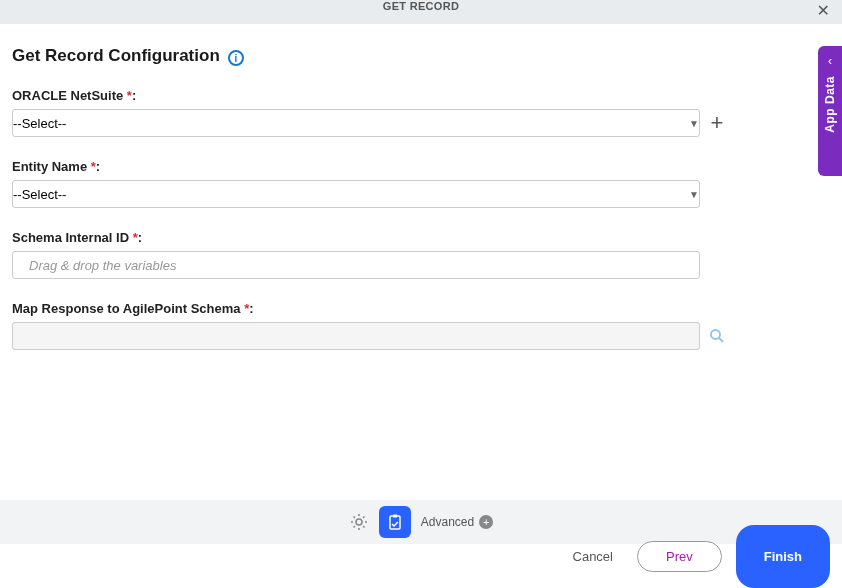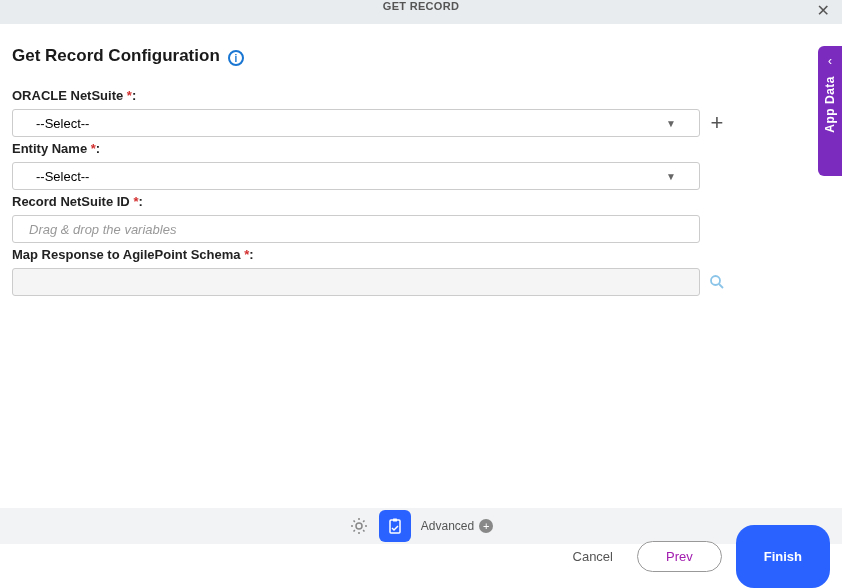--- a/index.html
+++ b/index.html
@@ -63,21 +63,21 @@
       border-radius: 50%;
       display: inline-flex;
       align-items: center;
       justify-content: center;
       font-size: 10px;
       font-weight: bold;
       color: #1976d2;
       cursor: pointer;
     }
     .field-group {
-      margin-bottom: 4px;
+      margin-bottom: 22px;
     }
     .field-label {
       font-size: 13px;
       font-weight: bold;
       color: #222;
       margin-bottom: 6px;
     }
     .field-label .asterisk {
       color: #d32f2f;
     }
@@ -85,21 +85,21 @@
       display: flex;
       align-items: center;
       gap: 8px;
     }
     .select-input {
       flex: 1;
       max-width: 688px;
       height: 28px;
       border: 1px solid #ccc;
       border-radius: 3px;
-      padding: 0 23px;
+      padding: 0 0;
       font-size: 13px;
       background: #fff;
       display: flex;
       align-items: center;
       justify-content: space-between;
       cursor: pointer;
     }
     .select-narrow {
       max-width: 688px;
     }
@@ -172,21 +172,21 @@
       font-weight: bold;
       writing-mode: vertical-rl;
       transform: rotate(180deg);
       letter-spacing: 0.5px;
     }
     .toolbar-strip {
       position: absolute;
       bottom: 44px;
       left: 0;
       right: 0;
-      height: 36px;
+      height: 44px;
       background: #f1f3f5;
       display: flex;
       align-items: center;
       justify-content: center;
       gap: 10px;
     }
     .gear-icon {
       width: 20px;
       height: 20px;
       cursor: pointer;
@@ -289,21 +289,21 @@
     <div class="field-row">
       <div class="select-input select-narrow">
         <span>--Select--</span>
         <span class="caret">▼</span>
       </div>
     </div>
   </div>
 
   <div class="field-group">
     <div class="field-label">
-      <span>Record NetSuite ID</span> <span class="asterisk">*</span>:
+      <span>Schema Internal ID</span> <span class="asterisk">*</span>:
     </div>
     <input type="text" class="text-input" placeholder="Drag &amp; drop the variables" style="">
   </div>
 
   <div class="field-group">
     <div class="field-label">
       <span>Map Response to AgilePoint Schema</span> <span class="asterisk">*</span>:
     </div>
     <div class="field-row">
       <input type="text" class="schema-input" readonly="" style="">

